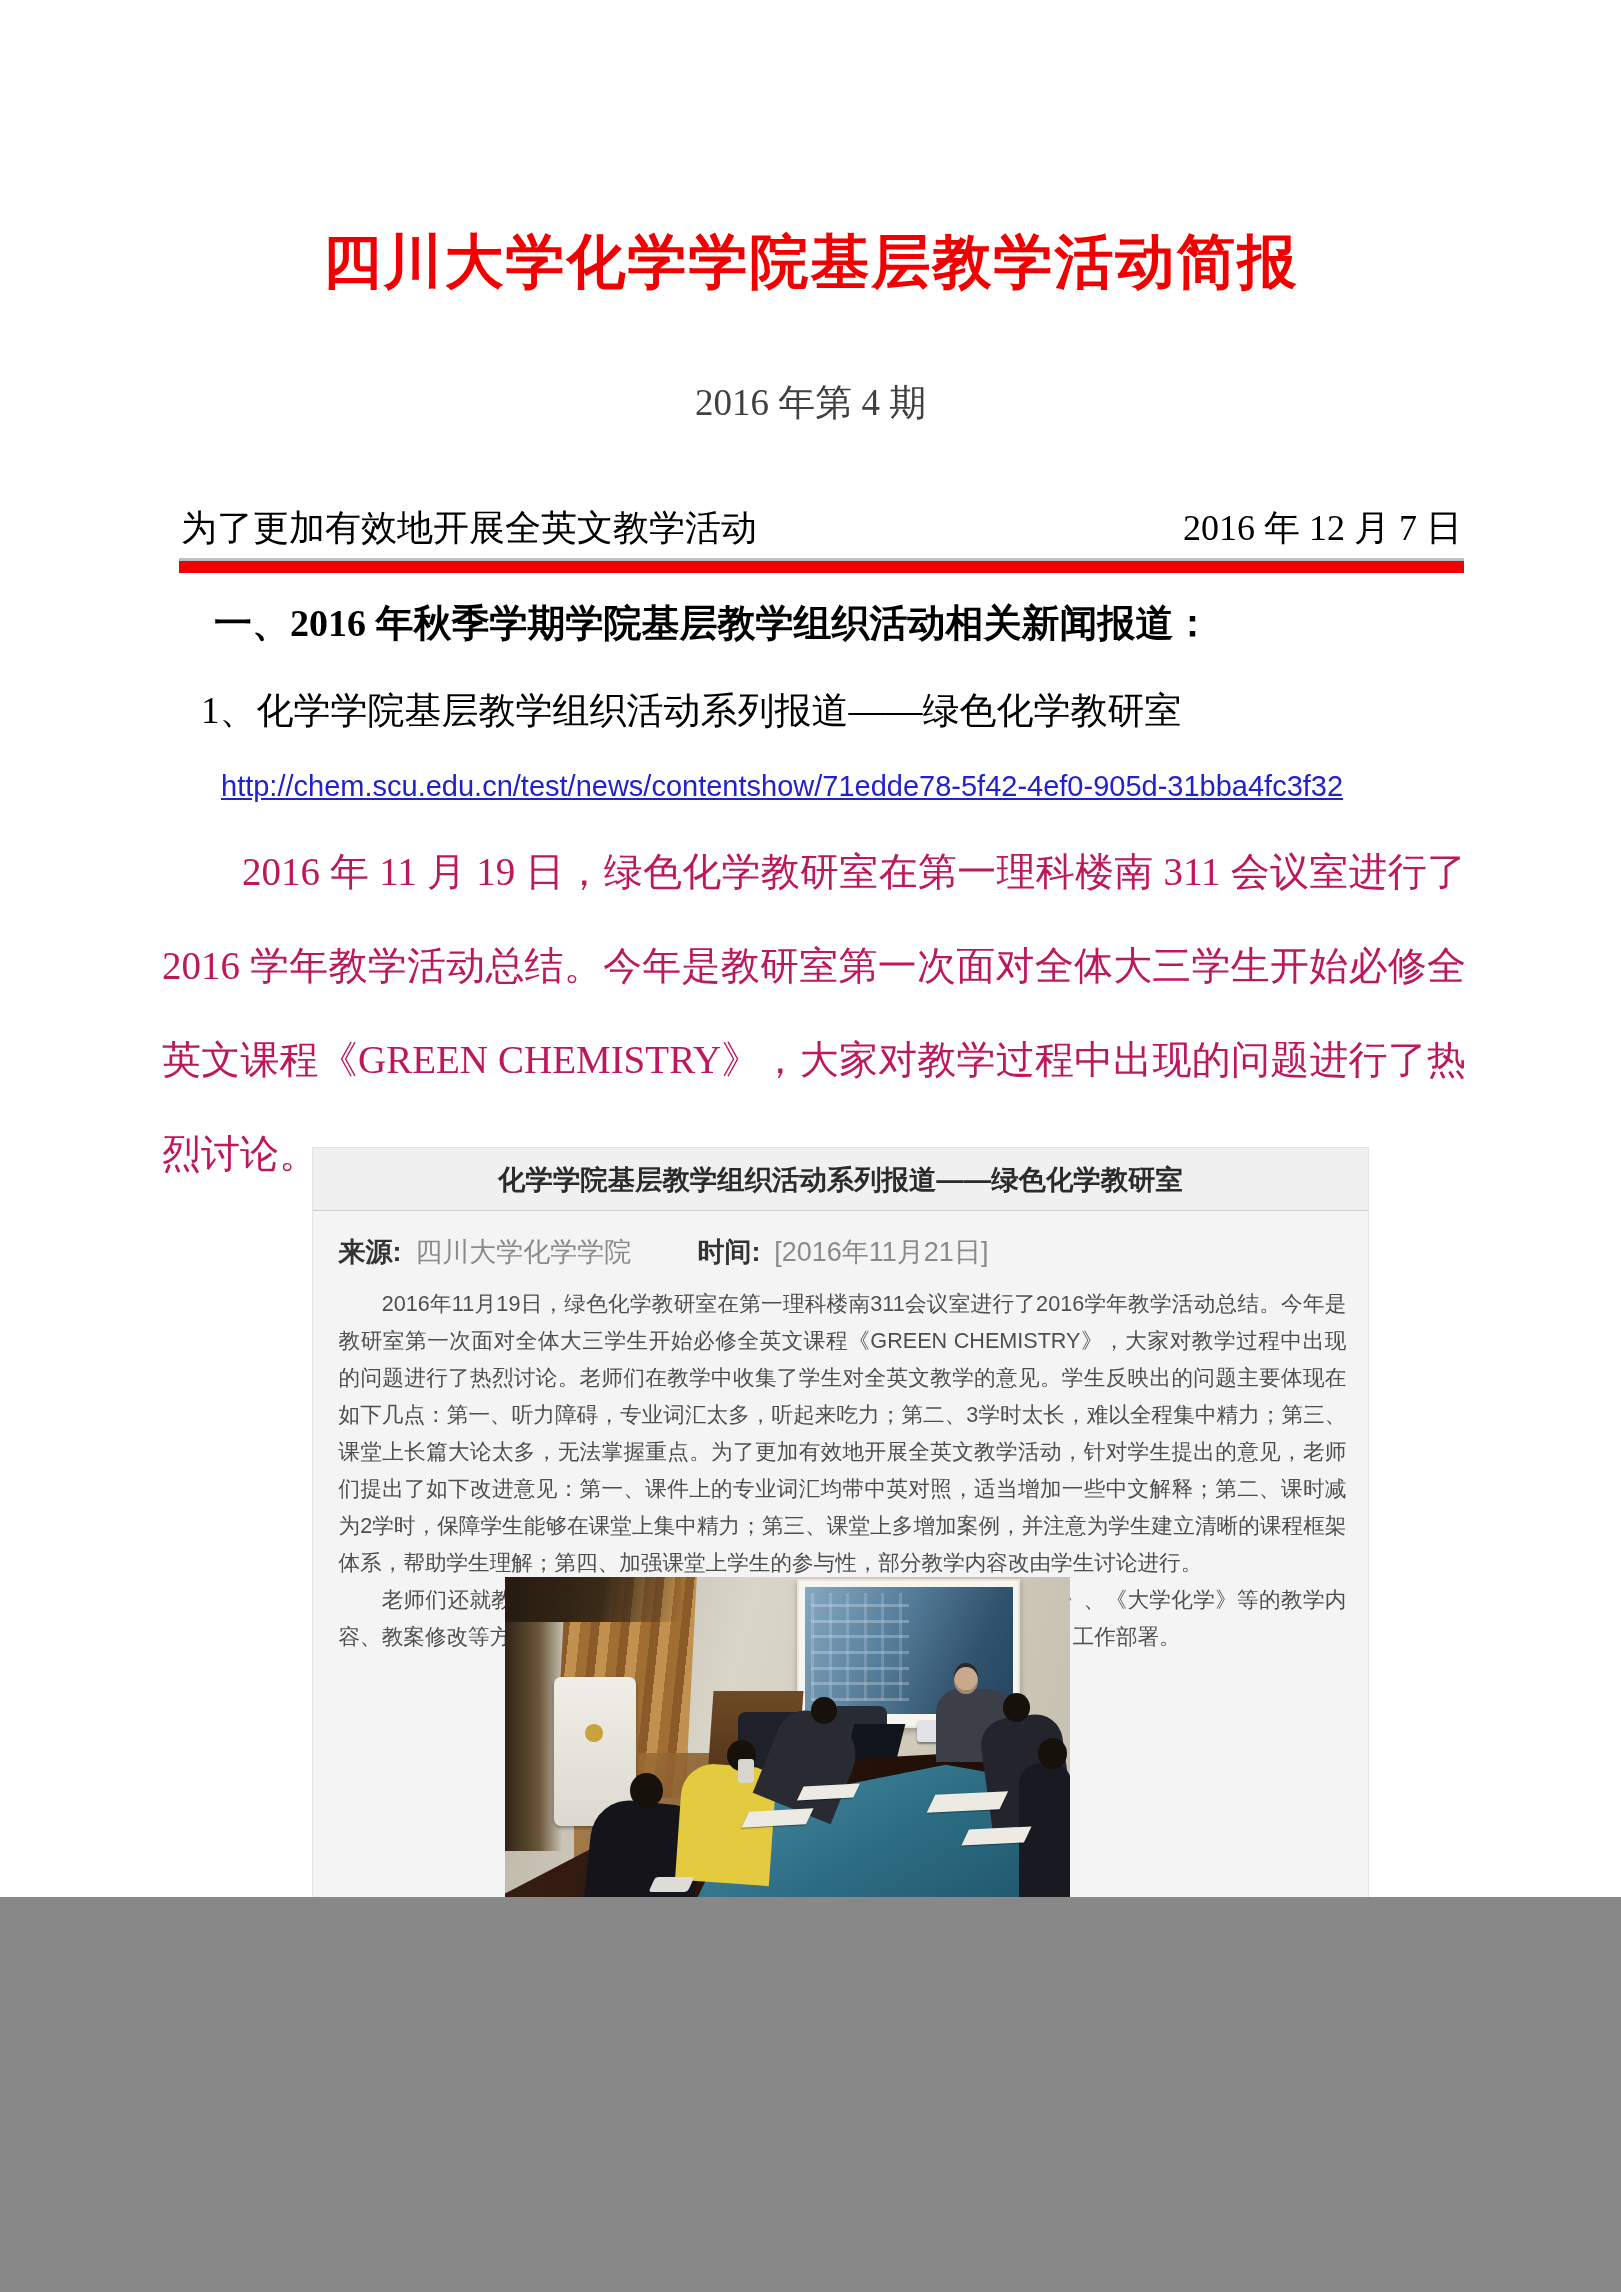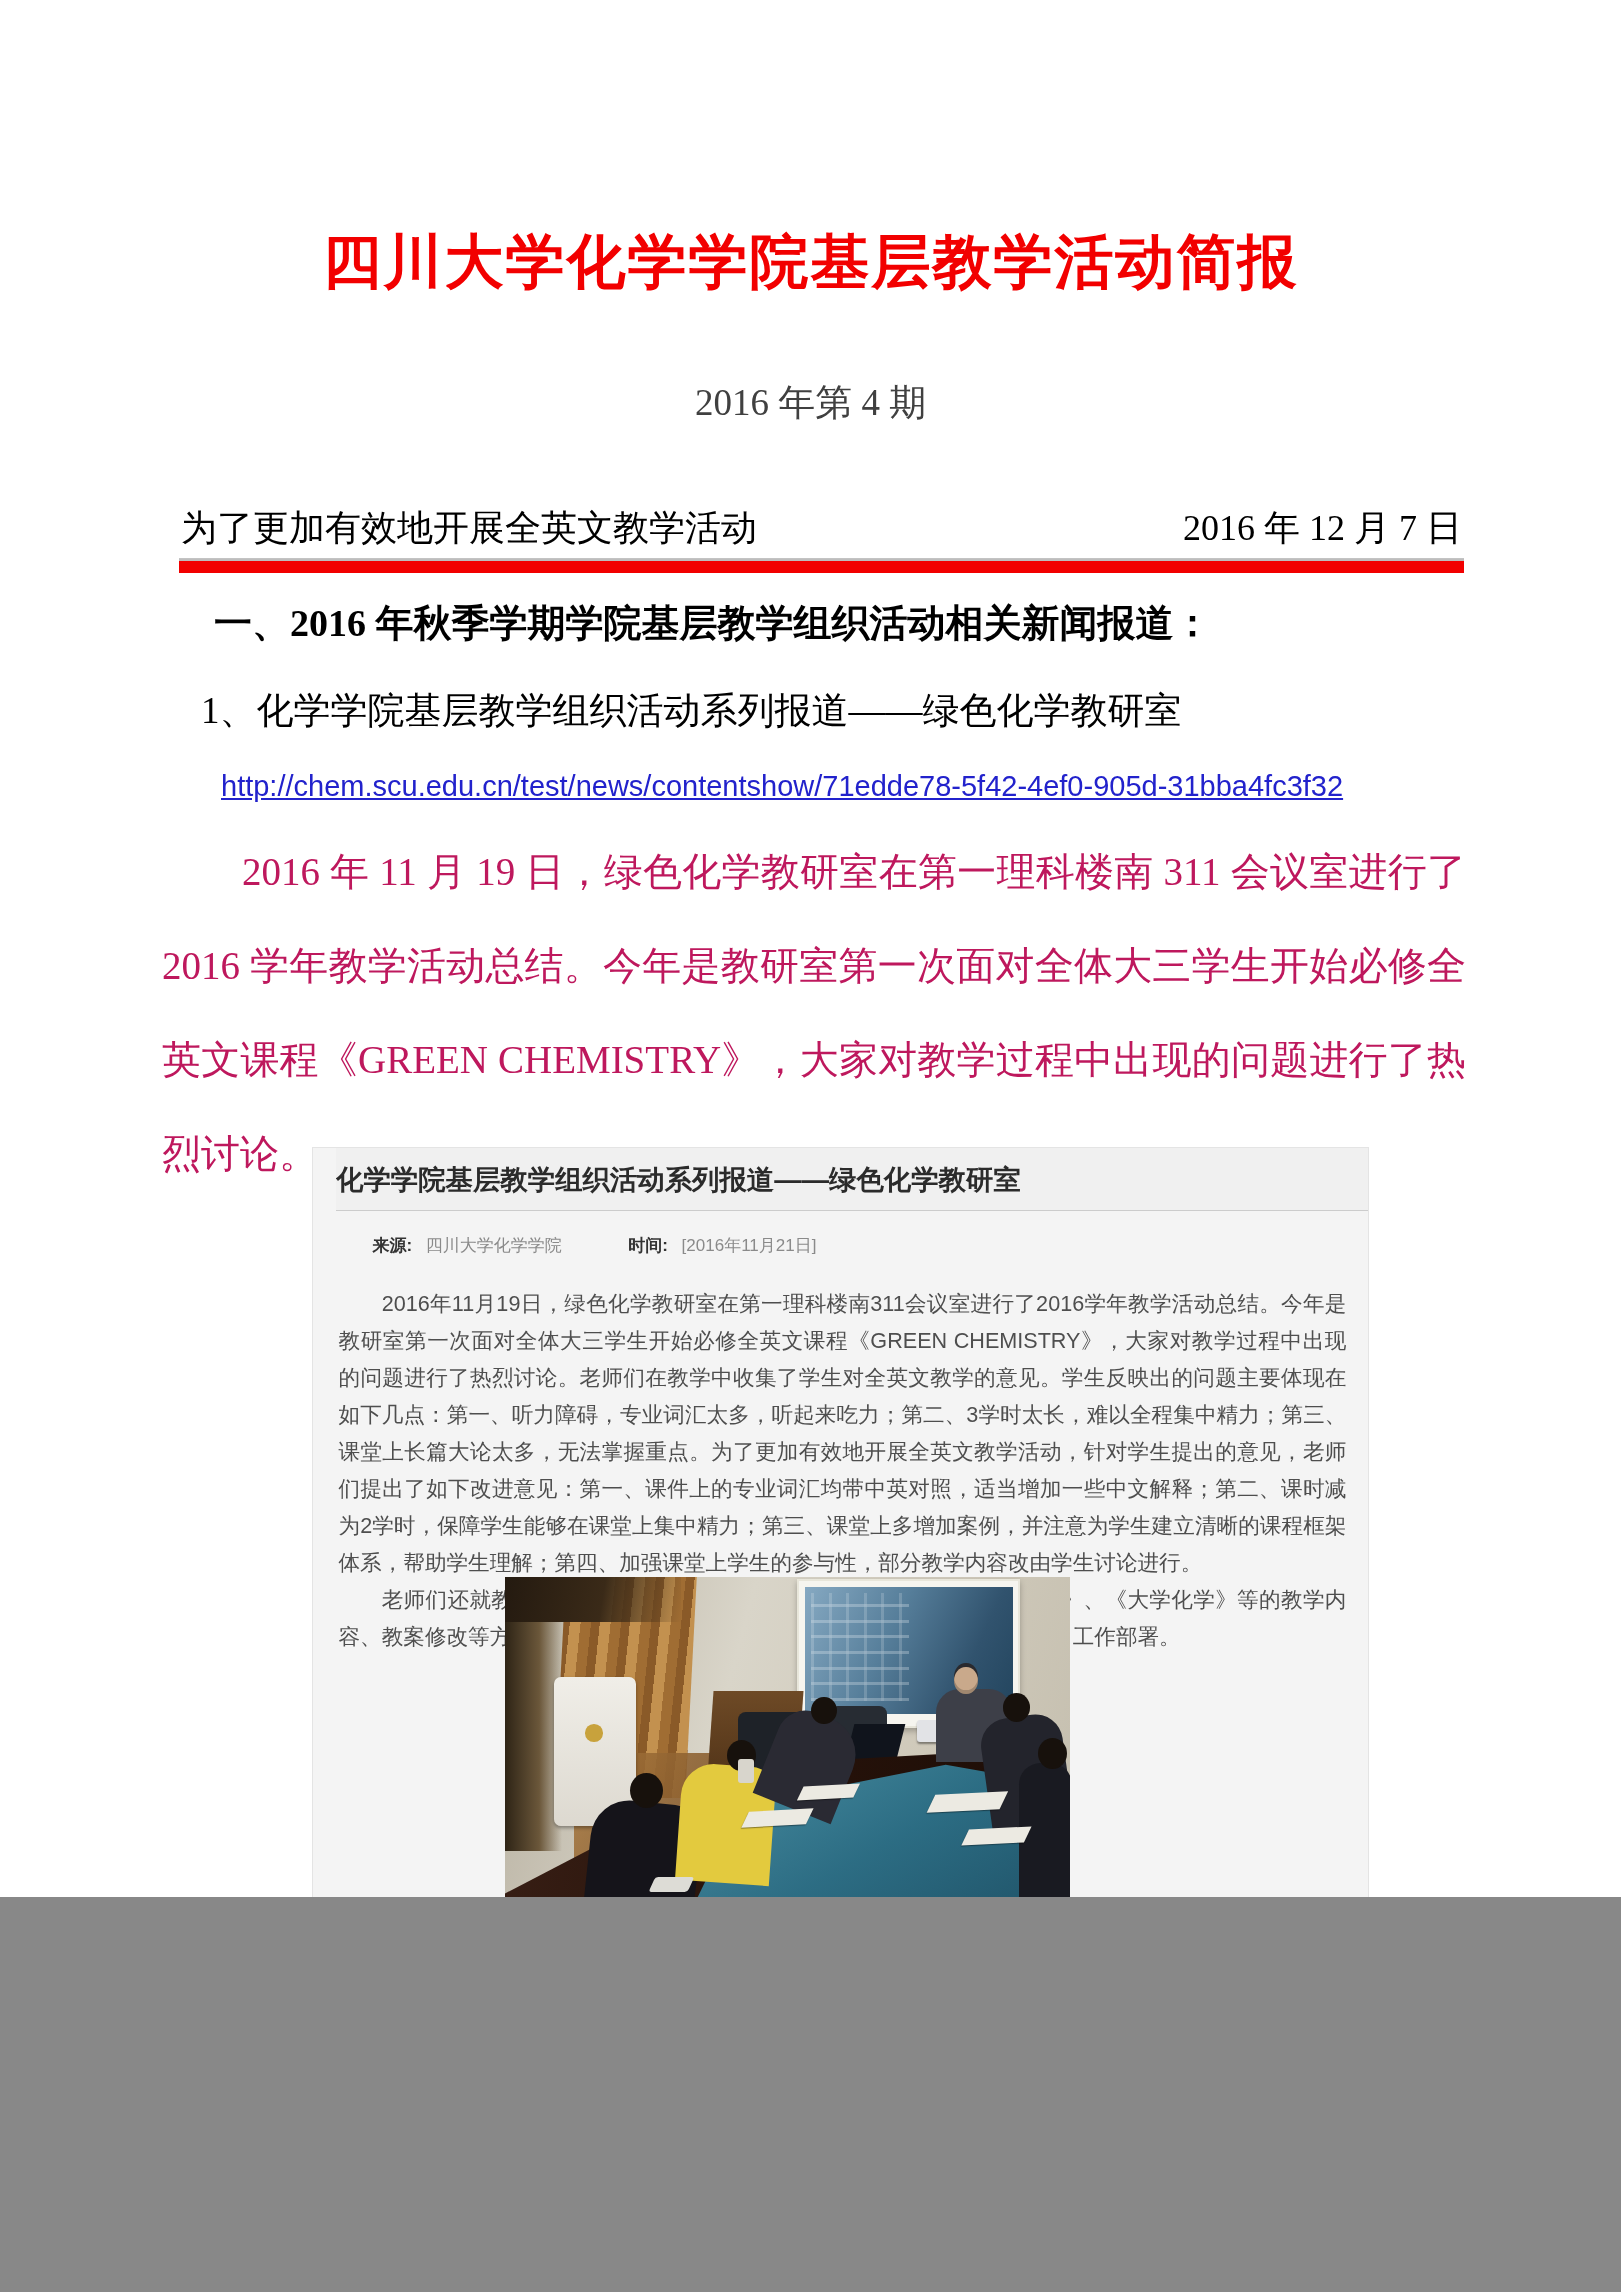--- a/index.html
+++ b/index.html
@@ -69,27 +69,28 @@
   .shot{
     position:absolute;top:1147px;left:312px;width:1057px;height:802px;
     background:#f4f4f4;
     border:1px solid #e4e4e4;
     font-family:"Liberation Sans", sans-serif;
   }
   .shot-header{
     height:63px;line-height:63px;
     background:#f0f0f0;
     border-bottom:1px solid #cccccc;
+    text-align:center;
     font-size:27.4px;font-weight:bold;color:#2b2b2b;
-    white-space:nowrap;overflow:hidden;margin-left:23px;
+    white-space:nowrap;overflow:hidden;
   }
   .shot-meta{
     position:absolute;top:86px;left:25.5px;right:25.5px;
-    font-size:17px;color:#8a8a8a;
-    display:flex;gap:13.7px;align-items:baseline;margin-left:34px;
+    font-size:27px;color:#8a8a8a;
+    display:flex;gap:13.7px;align-items:baseline;
   }
   .shot-meta b{color:#333;}
   .shot-meta .gap{width:39px;}
   .shot-body{
     position:absolute;top:137px;left:25.5px;right:21.6px;
     font-size:21.6px;line-height:37px;
     color:#4e4e4e;
     text-align:justify;
   }
   .shot-body p{text-indent:2em;}

